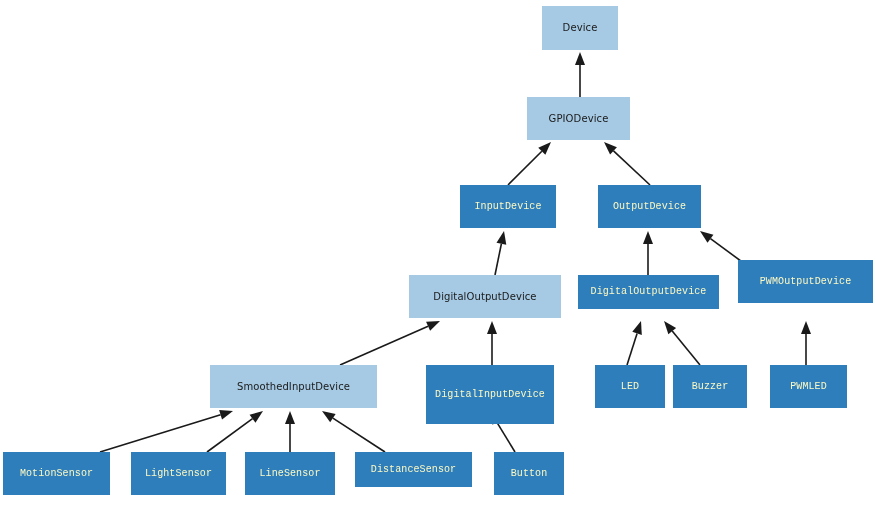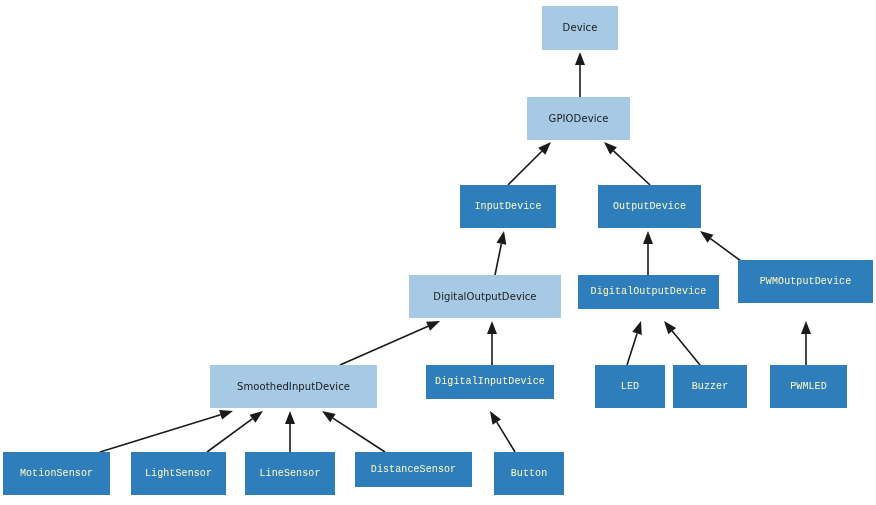--- a/index.html
+++ b/index.html
@@ -117,21 +117,21 @@
     </svg>
   <div id="nodes-layer">
       <div class="node base" style="left: 542px; top: 6px; width: 76px; height: 44px;">Device</div>
       <div class="node base" style="left: 527px; top: 97px; width: 103px; height: 43px;">GPIODevice</div>
       <div class="node derived" style="left: 460px; top: 185px; width: 96px; height: 43px;">InputDevice</div>
       <div class="node derived" style="left: 598px; top: 185px; width: 103px; height: 43px;">OutputDevice</div>
       <div class="node base" style="left: 409px; top: 275px; width: 152px; height: 43px;">DigitalOutputDevice</div>
       <div class="node derived" style="left: 578px; top: 275px; width: 141px; height: 34px;">DigitalOutputDevice</div>
       <div class="node derived" style="left: 738px; top: 260px; width: 135px; height: 43px;">PWMOutputDevice</div>
       <div class="node base" style="left: 210px; top: 365px; width: 167px; height: 43px;">SmoothedInputDevice</div>
-      <div class="node derived" style="left: 426px; top: 365px; width: 128px; height: 34px;">DigitalInputDevice</div>
+      <div class="node derived" style="left: 426px; top: 365px; width: 128px; height: 59px;">DigitalInputDevice</div>
       <div class="node derived" style="left: 585px; top: 365px; width: 70px; height: 43px; margin-left: 10px;">LED</div>
       <div class="node derived" style="left: 673px; top: 365px; width: 74px; height: 43px;">Buzzer</div>
       <div class="node derived" style="left: 770px; top: 365px; width: 77px; height: 43px;">PWMLED</div>
       <div class="node derived" style="left: 3px; top: 452px; width: 107px; height: 43px;">MotionSensor</div>
       <div class="node derived" style="left: 131px; top: 452px; width: 95px; height: 43px;">LightSensor</div>
       <div class="node derived" style="left: 245px; top: 452px; width: 90px; height: 43px;">LineSensor</div>
       <div class="node derived" style="left: 355px; top: 452px; width: 117px; height: 35px;">DistanceSensor</div>
       <div class="node derived" style="left: 494px; top: 452px; width: 70px; height: 43px;">Button</div>
     </div>
 </div>

